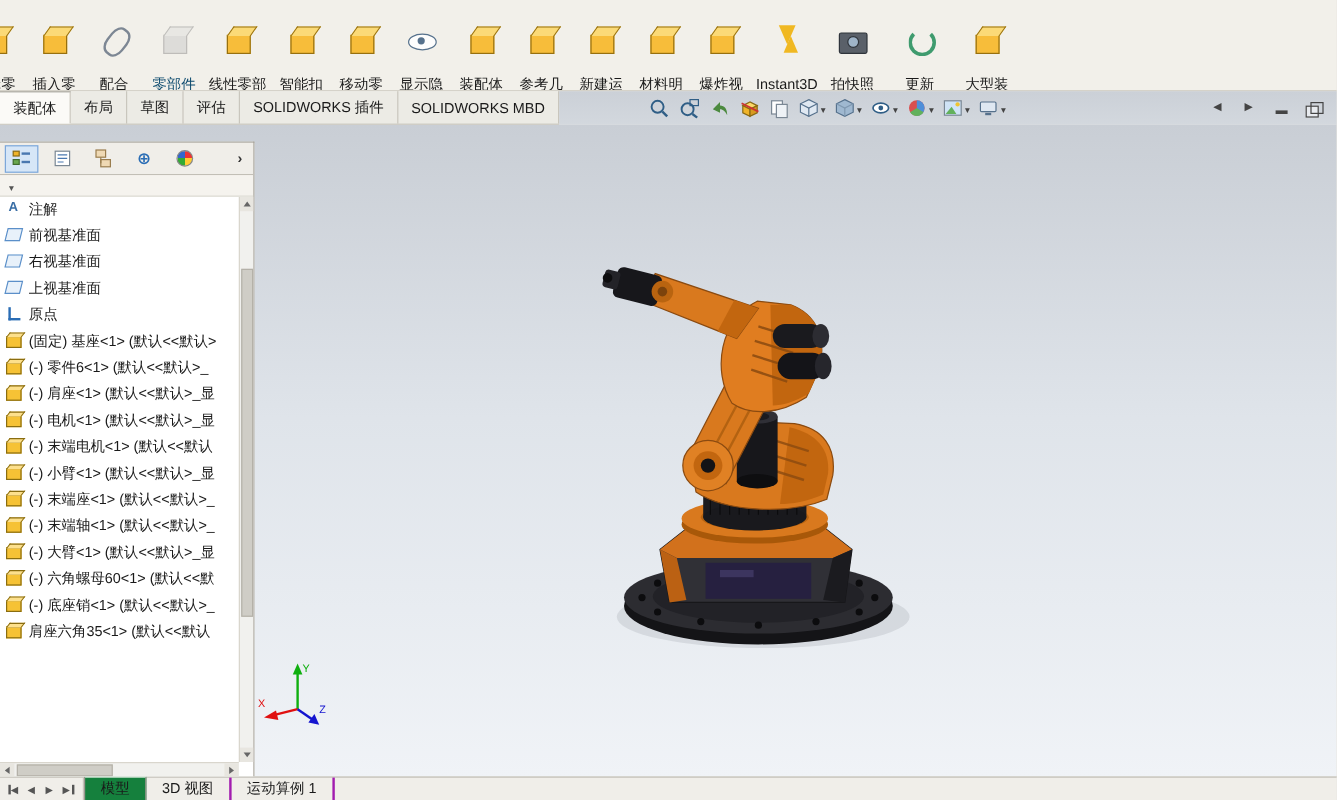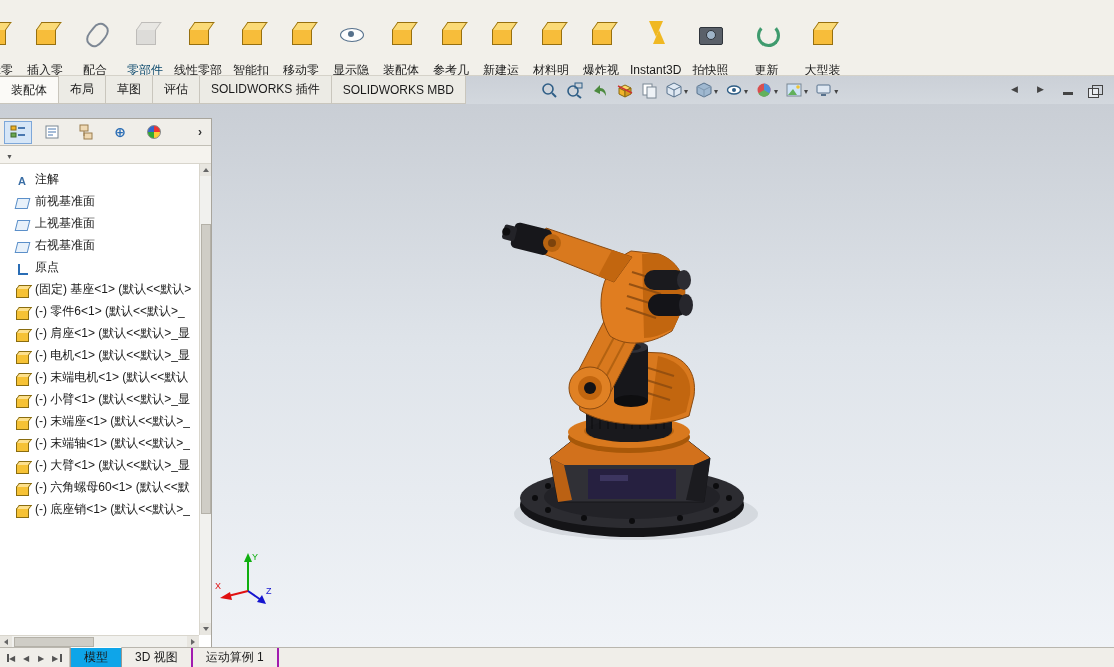--- a/index.html
+++ b/index.html
@@ -56,21 +56,21 @@
   .pt { width:28px; height:23px; display:flex; align-items:center; justify-content:center; border:1px solid transparent; cursor:default; }
   .pt.active { background:#d6e6f7; border-color:#7da7d9; }
   .pt-dimx { font-size:14px; color:#2a6db5; font-weight:bold; }
   .colorwheel { width:14px; height:14px; border-radius:50%; border:1px solid #888; background:conic-gradient(#e33 0 25%, #fc3 25% 50%, #3a3 50% 75%, #36c 75% 100%); }
   .panel-chevron { margin-left:auto; width:14px; text-align:center; cursor:default; }
   .panel-chevron::before { content:"›"; font-weight:bold; color:#333; }
   .panel-flyout { height:18px; display:flex; align-items:center; padding-left:6px; background:#f5f3ee; border-bottom:1px solid #d8d5cc; }
   .flyout-caret::before { content:"▼"; font-size:7px; color:#555; }
   .tree-wrap { flex:1; position:relative; background:#fff; overflow:hidden; padding-right:12px; padding-bottom:12px; }
   .tree { height:100%; overflow:hidden; padding-top:2px; }
-  .trow { display:flex; align-items:flex-end; height:22px; padding-left:13px; white-space:nowrap; overflow:hidden; cursor:default; }
+  .trow { display:flex; align-items:flex-start; height:22px; padding-left:2px; white-space:nowrap; overflow:hidden; cursor:default; }
   .tlabel { overflow:hidden; }
   .ti { width:15px; height:14px; margin:0 5px 0 2px; position:relative; flex:none; }
   .ti-part::before { content:""; position:absolute; left:1px; top:4px; width:11px; height:8px; background:#f6c235; border:1px solid #8a6d10; }
   .ti-part::after { content:""; position:absolute; left:1px; top:1px; width:11px; height:3px; background:#fde08c; border:1px solid #8a6d10; border-bottom:none; transform:skewX(-38deg); transform-origin:0 100%; }
   .ti-plane::before { content:""; position:absolute; left:1px; top:2px; width:11px; height:9px; background:#e8f1fa; border:1px solid #5b8fc9; transform:skewX(-14deg); }
   .ti-annotation::before { content:"A"; position:absolute; left:3px; top:1px; font-size:11px; font-weight:bold; color:#3a6ea5; }
   .ti-origin::before { content:""; position:absolute; left:3px; top:2px; width:8px; height:9px; border-left:2px solid #2a6db5; border-bottom:2px solid #2a6db5; }
 
   
   .vscroll { position:absolute; top:0; right:0; width:12px; bottom:12px; background:#f1f1ee; border-left:1px solid #d9d6cd; }
@@ -87,21 +87,21 @@
   
   .bottombar { height:20px; flex:none; background:#f0eee9; border-top:1px solid #b9b6ae; display:flex; align-items:stretch; }
   .navcluster { display:flex; align-items:center; gap:5px; padding:0 7px; border-right:1px solid #c6c3bb; }
   .nv { width:10px; height:10px; position:relative; cursor:default; }
   .nv::before { position:absolute; top:1px; font-size:8px; color:#555; }
   .nv-first::before { content:"◀"; left:2px; } .nv-first::after { content:""; position:absolute; left:0; top:1px; width:2px; height:8px; background:#555; }
   .nv-prev::before { content:"◀"; left:1px; }
   .nv-next::before { content:"▶"; left:1px; }
   .nv-last::before { content:"▶"; left:0; } .nv-last::after { content:""; position:absolute; right:0; top:1px; width:2px; height:8px; background:#555; }
   .btab { padding:0 13px; display:flex; align-items:center; border-right:2px solid #a21caf; white-space:nowrap; cursor:default; }
-  .btab.active { background:#0ea5e9; border-right:1px solid #9a978f; border-left:1px solid #9a978f; margin-top:-1px; border-top:1px solid #fdfdfb; }
+  .btab.active { background:#15803d; border-right:1px solid #9a978f; border-left:1px solid #9a978f; margin-top:-1px; border-top:1px solid #fdfdfb; }
 
   .hud svg, .pt svg { display:block; }
 </style>
 </head>
 <body>
 
 <div class="app">
 
   <div class="ribbon">
 
@@ -477,26 +477,26 @@
               <span class="tlabel">注解</span>
             </div>
 
             <div class="trow">
               <span class="ti ti-plane"></span>
               <span class="tlabel">前视基准面</span>
             </div>
 
             <div class="trow">
               <span class="ti ti-plane"></span>
+              <span class="tlabel">右视基准面</span>
+            </div>
+
+            <div class="trow">
+              <span class="ti ti-plane"></span>
               <span class="tlabel">上视基准面</span>
-            </div>
-
-            <div class="trow">
-              <span class="ti ti-plane"></span>
-              <span class="tlabel">右视基准面</span>
             </div>
 
             <div class="trow">
               <span class="ti ti-origin"></span>
               <span class="tlabel">原点</span>
             </div>
 
             <div class="trow">
               <span class="ti ti-part"></span>
               <span class="tlabel">(固定) 基座&lt;1&gt; (默认&lt;&lt;默认&gt;</span>
@@ -548,20 +548,24 @@
             <div class="trow">
               <span class="ti ti-part"></span>
               <span class="tlabel">(-) 六角螺母60&lt;1&gt; (默认&lt;&lt;默</span>
             </div>
 
             <div class="trow">
               <span class="ti ti-part"></span>
               <span class="tlabel">(-) 底座销&lt;1&gt; (默认&lt;&lt;默认&gt;_</span>
             </div>
 
+            <div class="trow">
+              <span class="ti ti-part"></span>
+              <span class="tlabel">肩座六角35&lt;1&gt; (默认&lt;&lt;默认</span>
+            </div>
 
 
         </div>
         <div class="vscroll">
           <span class="sb-btn sb-up"></span>
           <span class="vthumb"></span>
           <span class="sb-btn sb-down"></span>
         </div>
         <div class="hscroll">
           <span class="sb-btn sb-left"></span>

